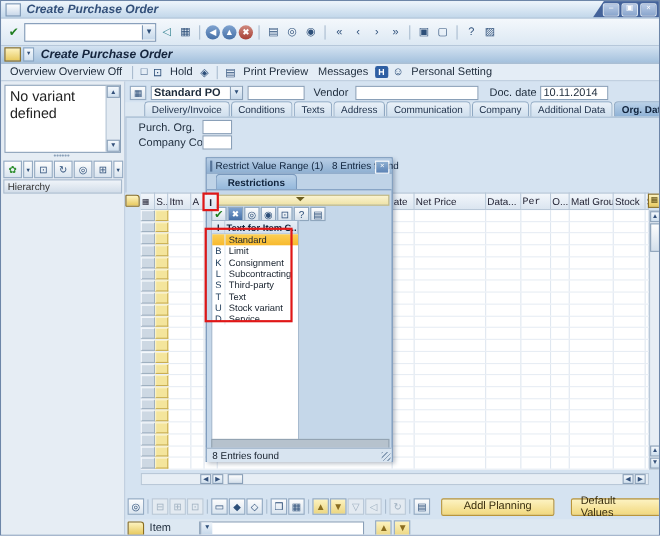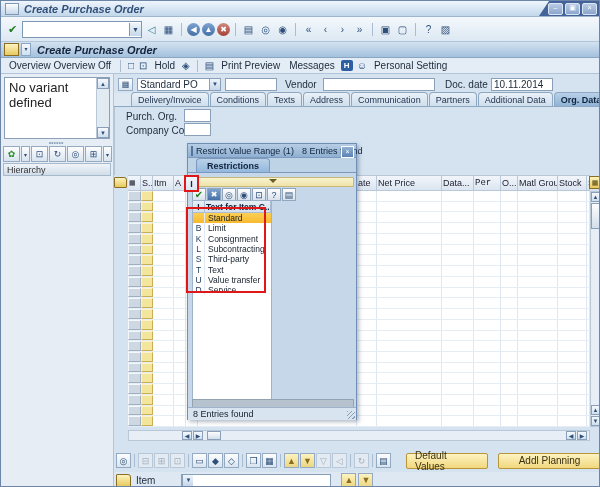--- a/index.html
+++ b/index.html
@@ -73,21 +73,21 @@
   .pico.col{color:#2f8f2f;}
   .pico.mini{width:7px;font-size:6px;}
   .hierarchy{position:absolute;left:2px;top:89px;width:108px;height:13px;
     background:linear-gradient(#f0f4f9,#d2dde9);border:1px solid #a7b9cc;
     font-size:9px;color:#333;padding:1px 3px;box-sizing:border-box;}
 
   
   .inp{background:#fff;border:1px solid #8aa0b8;font-size:10px;padding:0 2px;height:13px;
     line-height:12px;box-sizing:border-box;color:#1c2a3a;}
   .combo{display:flex;background:#fff;border:1px solid #8aa0b8;height:13px;box-sizing:border-box;}
-  .combo .cval{flex:1;padding:0 2px;line-height:11px;}
+  .combo .cval{flex:1;padding:0 2px;line-height:11px;font-weight:bold;}
   .combo .drop{width:10px;background:linear-gradient(#eef4fa,#c6d8ea);border-left:1px solid #8aa0b8;
     font-size:6px;text-align:center;line-height:11px;color:#2d4f79;}
   .lbl{color:#1c2a3a;line-height:13px;}
   .carticon{width:15px;height:13px;background:linear-gradient(#fdfdfd,#d9e4ef);
     border:1px solid #94aac2;font-size:8px;text-align:center;line-height:12px;color:#2d4f79;}
   .foldericon{width:13px;height:11px;background:linear-gradient(#fdf3c0,#e7c95e);
     border:1px solid #8a6d20;border-radius:1px 3px 1px 1px;}
 
   
   .tabsrow{left:113px;top:92px;width:487px;height:14px;display:flex;align-items:flex-end;
@@ -283,21 +283,21 @@
   <div class="abs lbl" style="left:444px;top:77px;">Doc. date</div>
   <div class="abs inp" style="left:490px;top:77px;width:62px;">10.11.2014</div>
 
   <div class="abs tabsrow" id="tabs">
 
   <span class="tab">Delivery/Invoice</span>
       <span class="tab">Conditions</span>
       <span class="tab">Texts</span>
       <span class="tab">Address</span>
       <span class="tab">Communication</span>
-      <span class="tab">Partners</span>
+      <span class="tab">Company</span>
       <span class="tab">Additional Data</span>
       <span class="tab active">Org. Data</span>
     </div>
 
   <div class="abs orgpanel"></div>
   <div class="abs lbl" style="left:125px;top:109px;">Purch. Org.</div>
   <div class="abs inp" style="left:183px;top:108px;width:27px;"></div>
   <div class="abs lbl" style="left:125px;top:123px;">Company Code</div>
   <div class="abs inp" style="left:183px;top:122px;width:27px;"></div>
 
@@ -707,22 +707,22 @@
         <span class="tico sepp"></span>
         <span class="tico y">▲</span>
         <span class="tico y">▼</span>
         <span class="tico dis">▽</span>
         <span class="tico dis">◁</span>
         <span class="tico sepp"></span>
         <span class="tico dis">↻</span>
         <span class="tico sepp"></span>
         <span class="tico">▤</span>
       </span>
+    <span class="ybtn" style="margin-left:9px;width:108px;">Addl Planning</span>
     <span class="ybtn" style="margin-left:14px;width:86px;">Default Values</span>
-    <span class="ybtn" style="margin-left:9px;width:108px;">Addl Planning</span>
   </div>
 
   <div class="abs itemrow">
     <span class="foldericon" style="margin-left:2px;"></span>
     <span class="lbl" style="margin-left:5px;">Item</span>
     <span class="combo" style="margin-left:26px;width:150px;">
       <span class="drop">▼</span>
     </span>
     <span class="tico y" style="margin-left:10px;">▲</span>
     <span class="tico y" style="margin-left:2px;">▼</span>
@@ -783,21 +783,21 @@
             <span class="ptext">Third-party</span>
           </div>
 
           <div class="prow">
             <span class="pcode">T</span>
             <span class="ptext">Text</span>
           </div>
 
           <div class="prow">
             <span class="pcode">U</span>
-            <span class="ptext">Value transfer</span>
+            <span class="ptext">Stock variant</span>
           </div>
 
           <div class="prow">
             <span class="pcode">D</span>
             <span class="ptext">Service</span>
           </div>
         </div>
     </div>
     <div class="phscroll"></div>
     <div class="pstatus">

